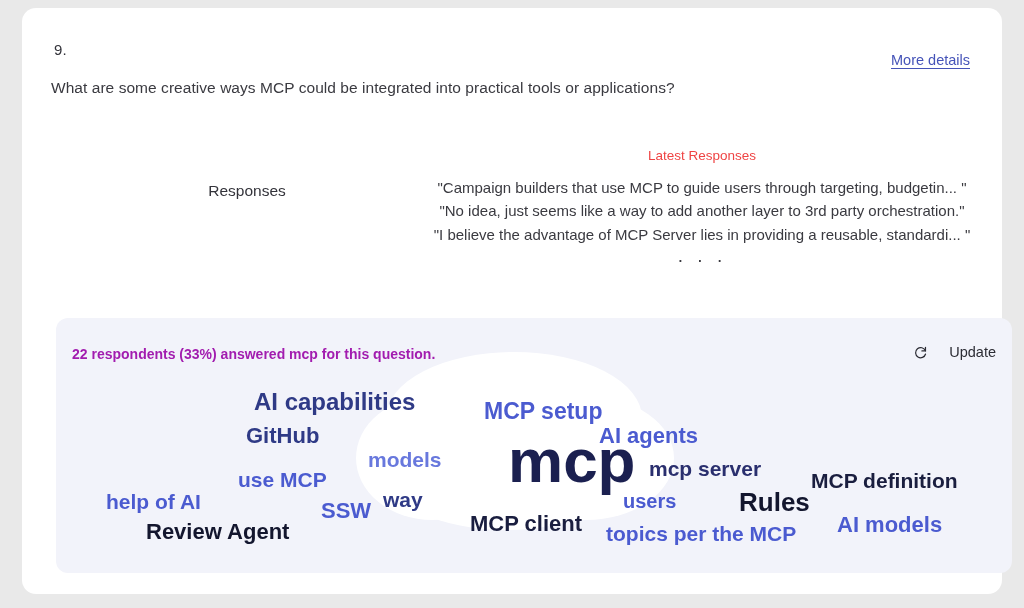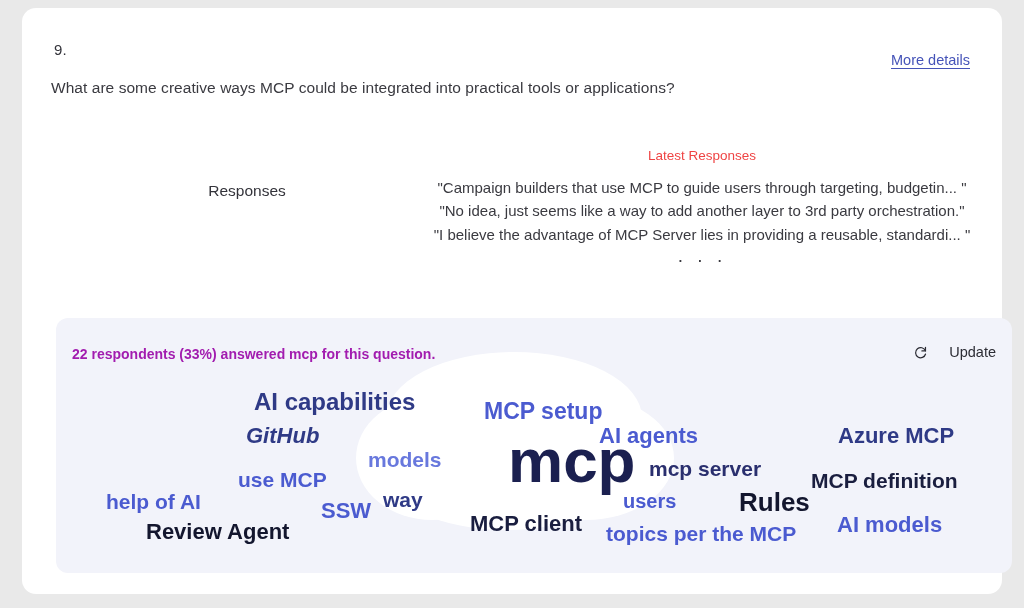--- a/index.html
+++ b/index.html
@@ -180,23 +180,22 @@
           <ellipse cx="86" cy="112" rx="76" ry="62"></ellipse>
           <ellipse cx="240" cy="112" rx="88" ry="62"></ellipse>
           <ellipse cx="160" cy="126" rx="120" ry="58"></ellipse>
         </g>
       </svg>
 
       <div class="cloudwords">
           <span class="cw" style="left: 452px; top: 112px; font-size: 62px; color: rgb(27, 32, 80);">mcp</span>
           <span class="cw" style="left: 416px; top: 82px; font-size: 23px; color: rgb(75, 91, 208); margin-left: 12px;">MCP setup</span>
           <span class="cw" style="left: 198px; top: 72px; font-size: 24px; color: rgb(47, 58, 134);">AI capabilities</span>
-          <span class="cw" style="left: 190px; top: 107px; font-size: 22px; color: rgb(47, 58, 134); font-style: italic;">GitHub</span>
+          <span class="cw" style="left: 190px; top: 107px; font-size: 22px; color: rgb(47, 58, 134);">GitHub</span>
           <span class="cw" style="left: 543px; top: 107px; font-size: 22px; color: rgb(75, 91, 208);">AI agents</span>
-          <span class="cw" style="left: 782px; top: 107px; font-size: 22px; color: rgb(47, 58, 134);">Azure MCP</span>
           <span class="cw" style="left: 312px; top: 131px; font-size: 21px; color: rgb(104, 120, 221);">models</span>
           <span class="cw" style="left: 593px; top: 140px; font-size: 21px; color: rgb(42, 47, 110);">mcp server</span>
           <span class="cw" style="left: 755px; top: 152px; font-size: 21px; color: rgb(26, 30, 63);">MCP definition</span>
           <span class="cw" style="left: 182px; top: 151px; font-size: 21px; color: rgb(75, 91, 208);">use MCP</span>
           <span class="cw" style="left: 50px; top: 173px; font-size: 21px; color: rgb(75, 91, 208);">help of AI</span>
           <span class="cw" style="left: 567px; top: 173px; font-size: 20px; color: rgb(75, 91, 208);">users</span>
           <span class="cw" style="left: 683px; top: 171px; font-size: 26px; color: rgb(19, 22, 46);">Rules</span>
           <span class="cw" style="left: 265px; top: 182px; font-size: 22px; color: rgb(75, 91, 208);">SSW</span>
           <span class="cw" style="left: 327px; top: 171px; font-size: 21px; color: rgb(47, 58, 134);">way</span>
           <span class="cw" style="left: 90px; top: 203px; font-size: 22px; color: rgb(19, 22, 46);">Review Agent</span>

